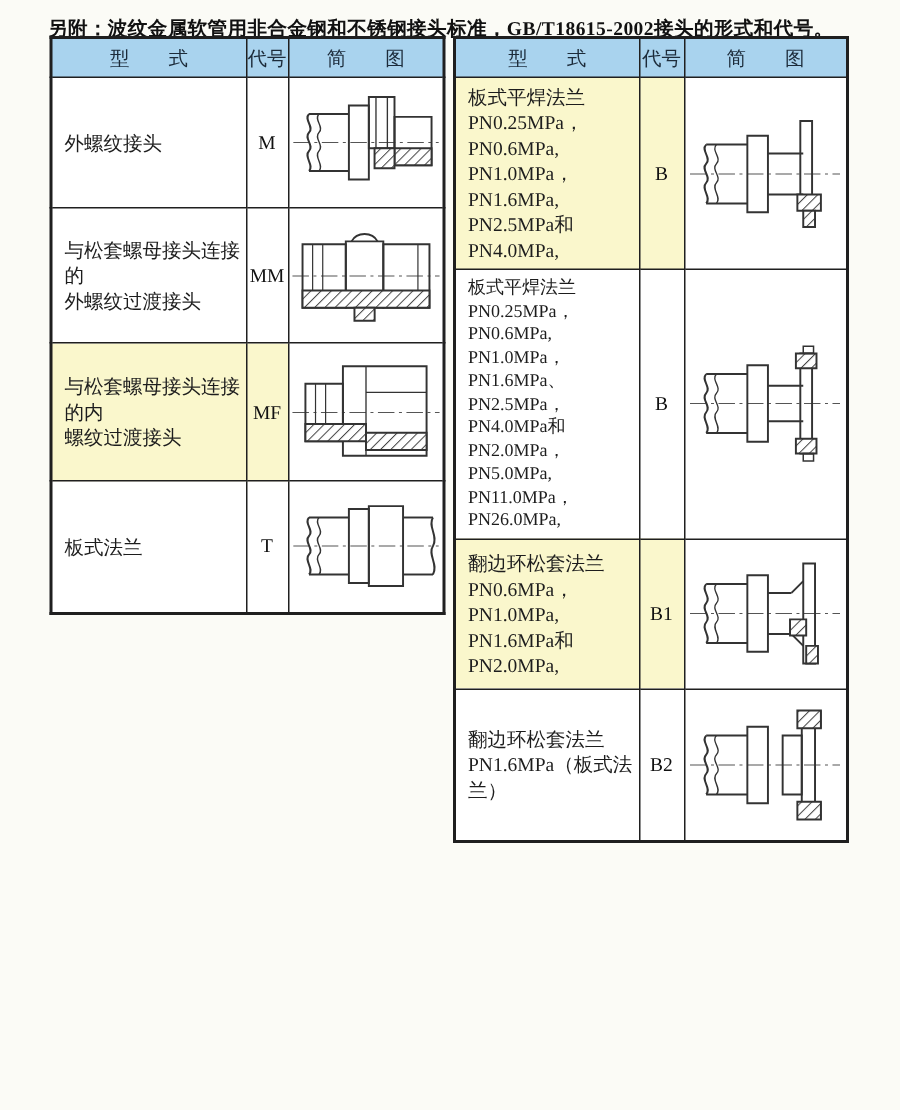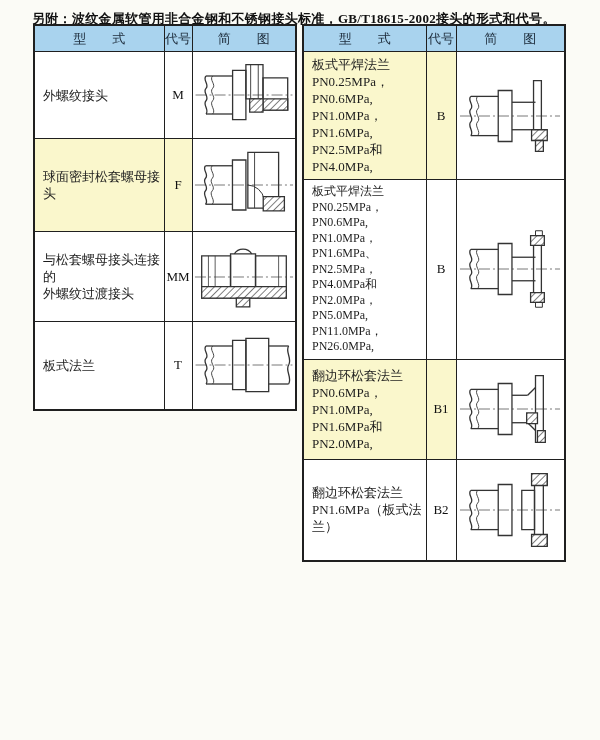--- a/index.html
+++ b/index.html
@@ -210,36 +210,37 @@
     <tbody>
       <tr style="height:87px">
         <td class="type">外螺纹接头</td>
         <td class="code">M</td>
         <td class="diag">
           <svg viewBox="0 0 104 80" width="100" height="76">
               <use href="#diag-m"></use>
             </svg>
         </td>
       </tr>
-      <tr class="hl" style="height:93px">
-        <td class="type">球面密封松套螺母接头</td>
-        <td class="code">F</td>
-        <td class="diag">
-          <svg viewBox="0 0 104 80" width="100" height="78">
-              <use href="#diag-f"></use>
-            </svg>
-        </td>
-      </tr>
       <tr style="height:90px">
         <td class="type">与松套螺母接头连接的
 外螺纹过渡接头</td>
         <td class="code">MM</td>
         <td class="diag">
           <svg viewBox="0 0 104 80" width="100" height="78">
               <use href="#diag-mm"></use>
+            </svg>
+        </td>
+      </tr>
+      <tr class="hl" style="height:92px">
+        <td class="type">与松套螺母接头连接的内
+螺纹过渡接头</td>
+        <td class="code">MF</td>
+        <td class="diag">
+          <svg viewBox="0 0 104 80" width="100" height="78">
+              <use href="#diag-mf"></use>
             </svg>
         </td>
       </tr>
       <tr style="height:88px">
         <td class="type">板式法兰</td>
         <td class="code">T</td>
         <td class="diag">
           <svg viewBox="0 0 104 80" width="100" height="76">
               <use href="#diag-t"></use>
             </svg>

